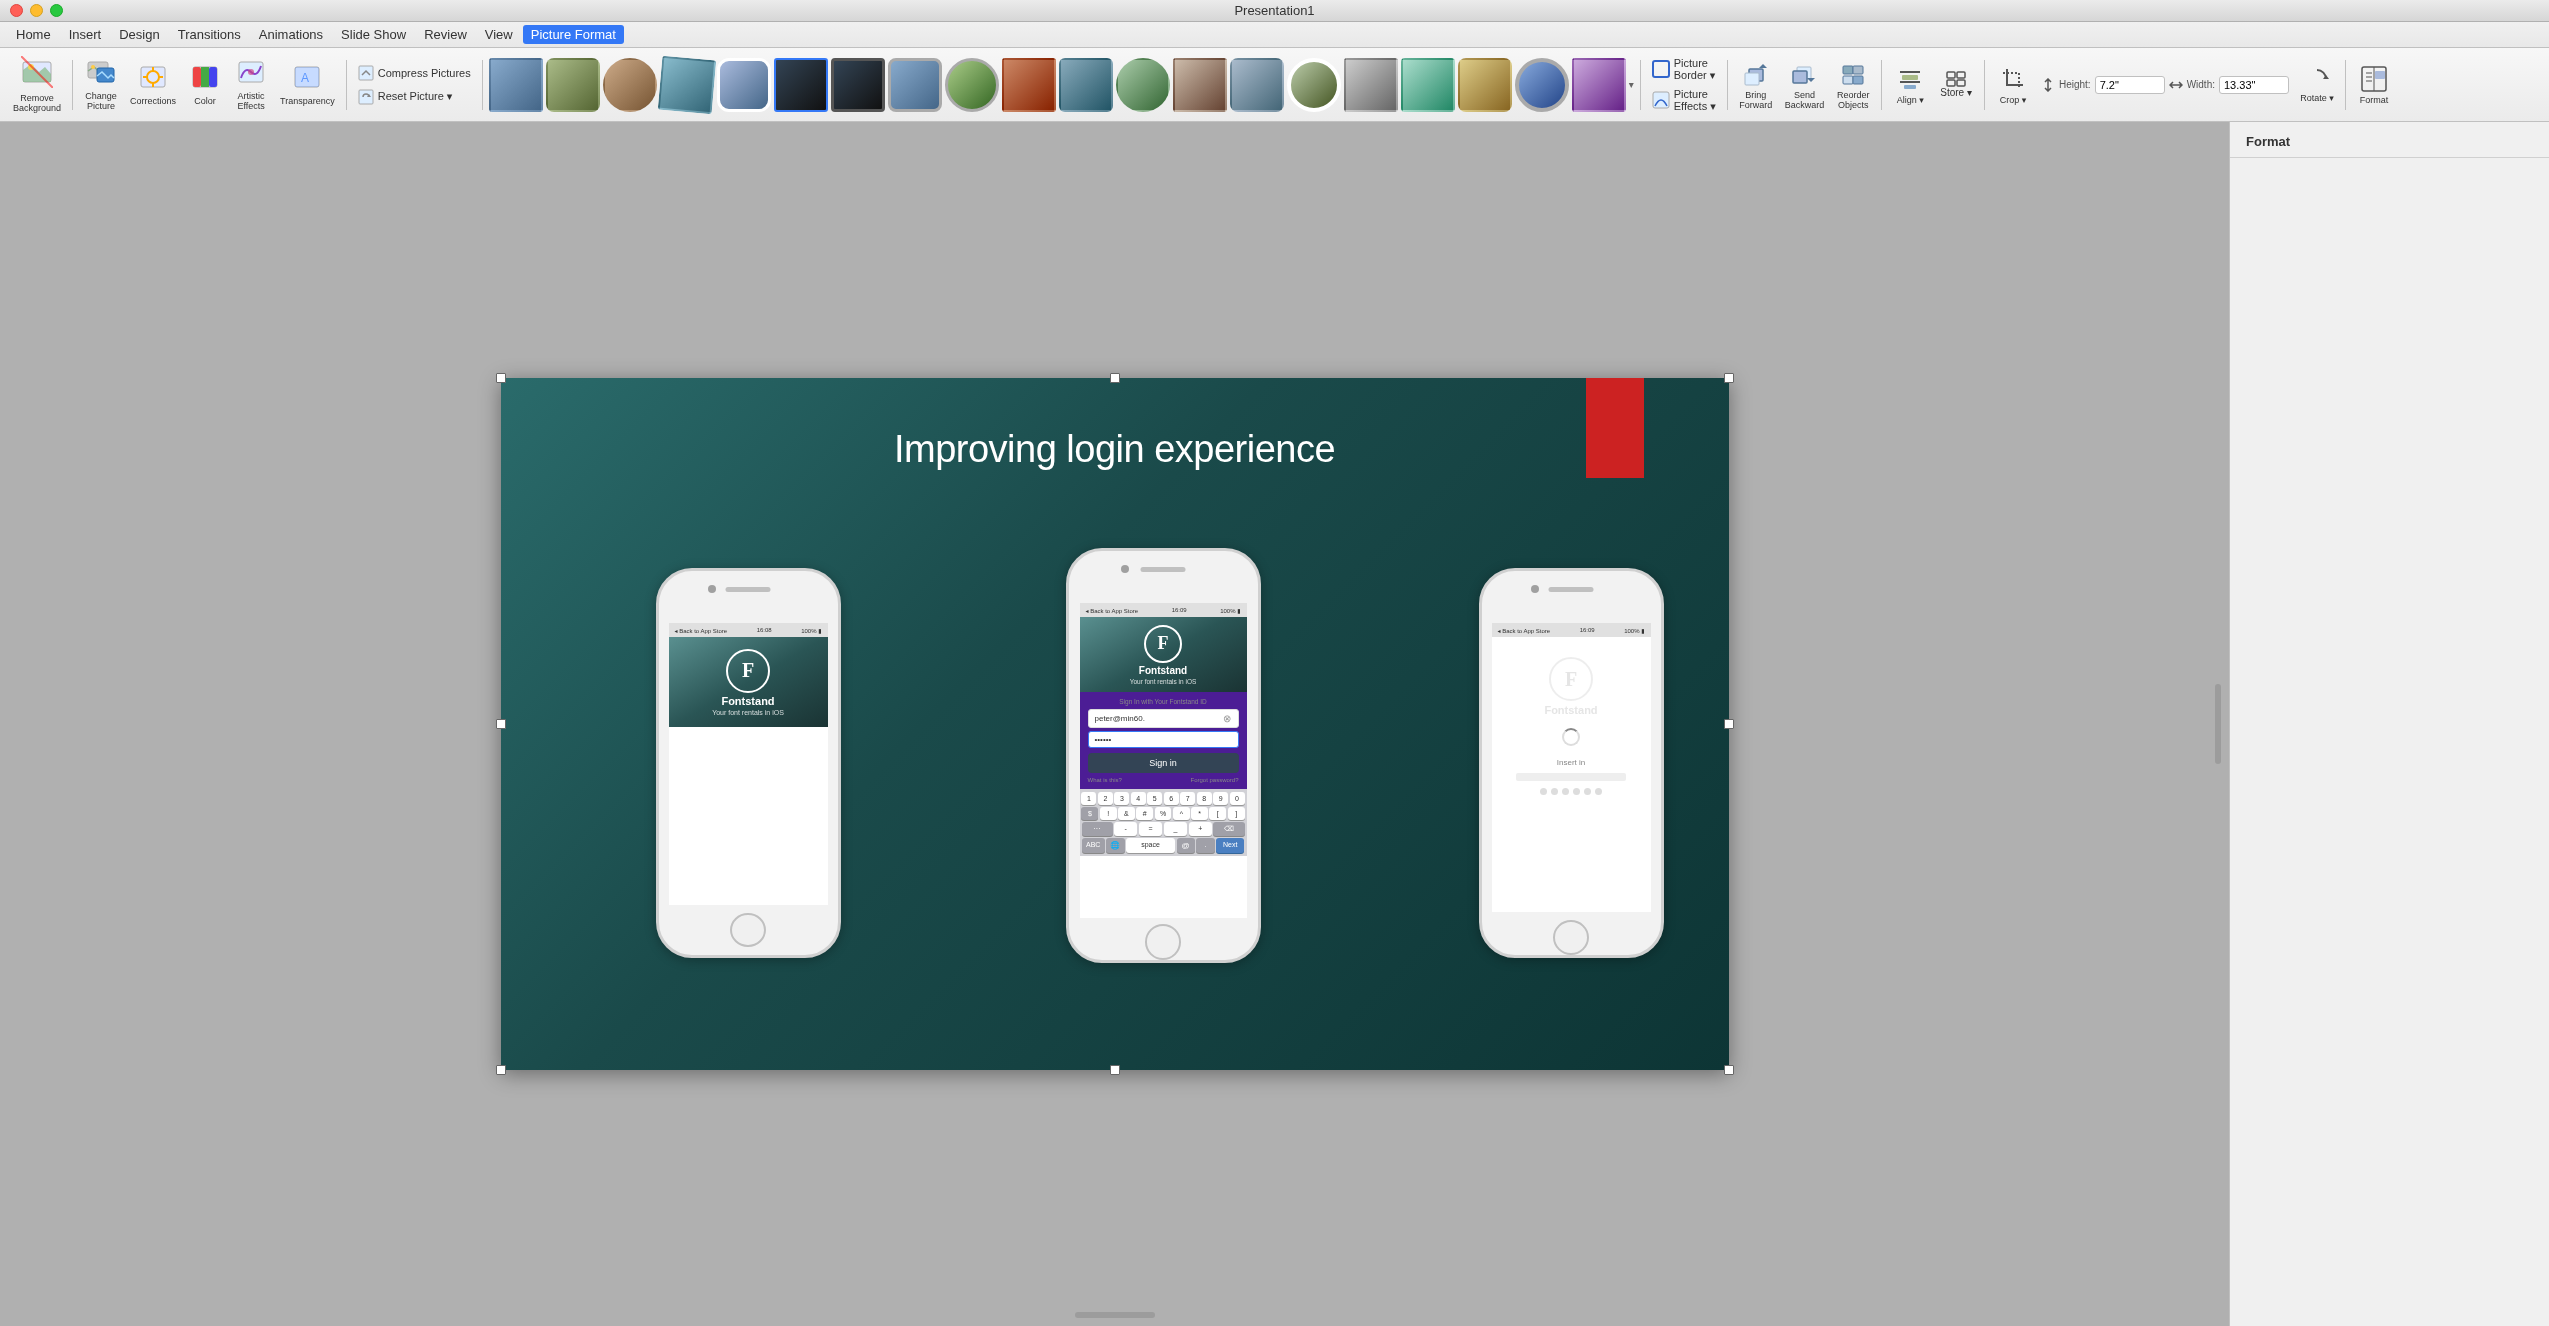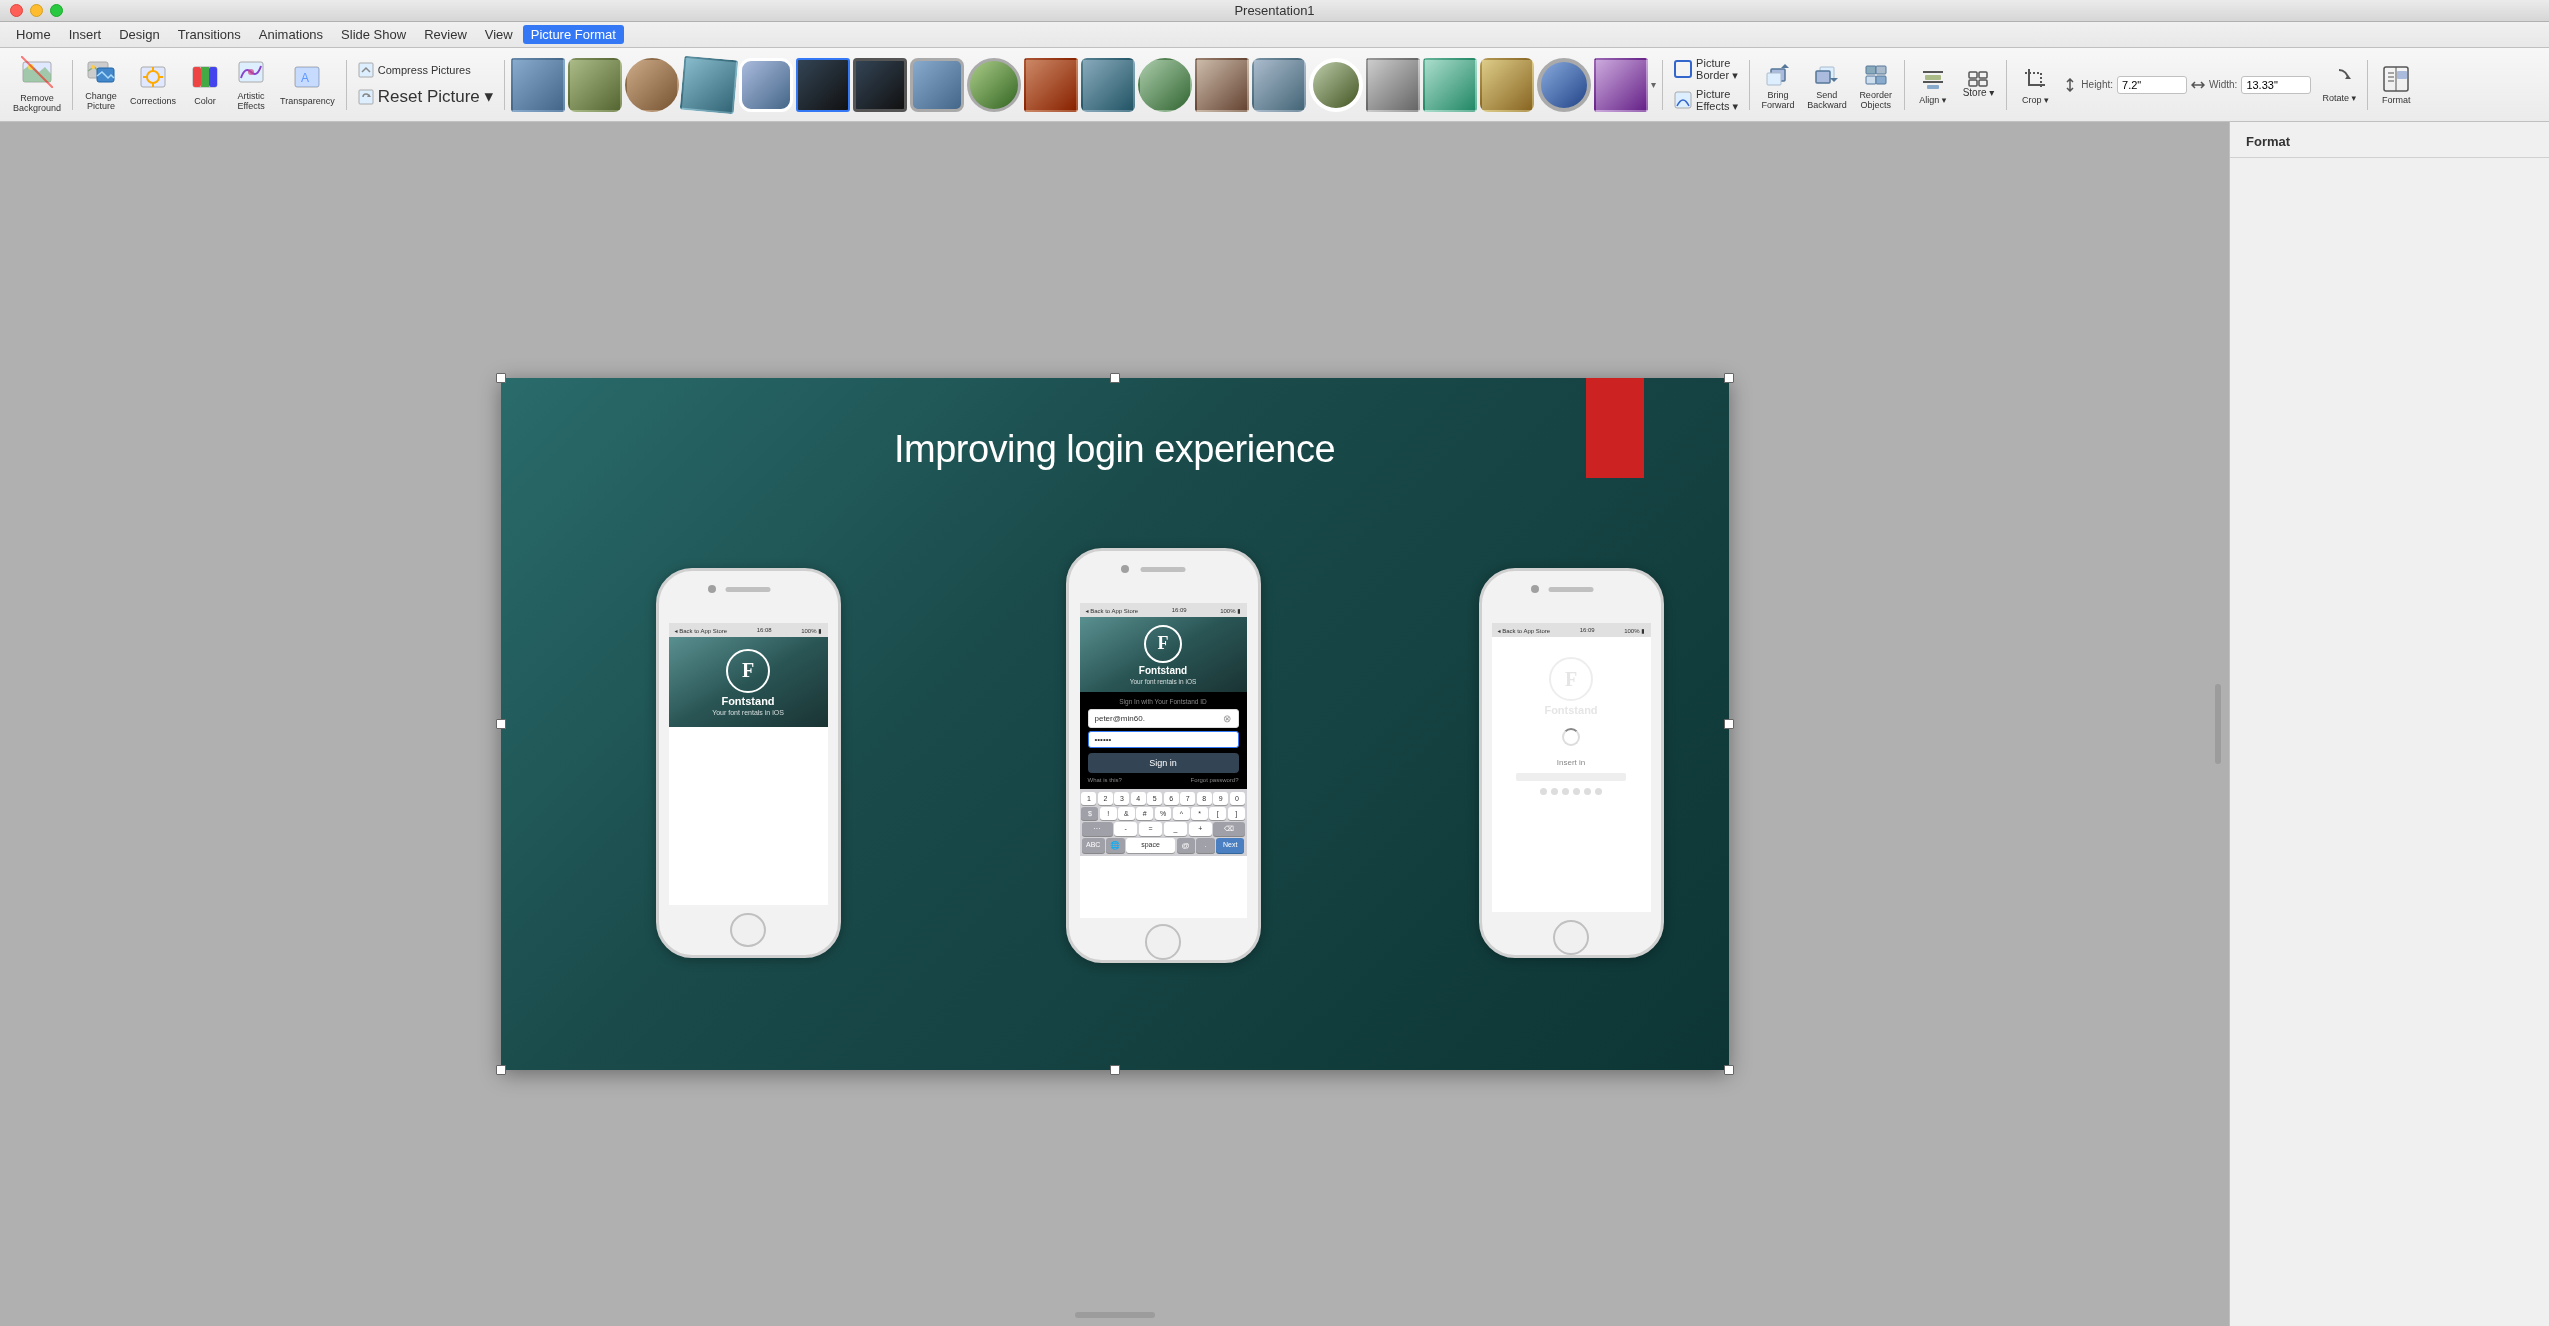--- a/index.html
+++ b/index.html
@@ -357,21 +357,21 @@
           <path d="M4 10 L8 6 L12 10" fill="none" stroke="#888" stroke-width="1.5"></path>
         </svg>
       <span style="font-size:11px;color:#333;">Compress Pictures</span>
     </div>
     <div class="tb-icon-btn" style="flex-direction:row;gap:4px;min-width:auto;">
       <svg width="16" height="16" viewBox="0 0 16 16">
           <rect x="1" y="1" width="14" height="14" rx="1" fill="#ddeeff" stroke="#aaa" stroke-width="1"></rect>
           <path d="M5 8 A3 3 0 1 1 11 8" fill="none" stroke="#888" stroke-width="1.5"></path>
           <polygon points="11,5 13,8 9,8" fill="#888"></polygon>
         </svg>
-      <span style="font-size:17px;color:#333;">Reset Picture ▾</span>
+      <span style="font-size:11px;color:#333;">Reset Picture ▾</span>
     </div>
   </div>
 
   <div class="toolbar-separator"></div>
 
   <div class="picture-styles">
 
     <div class="pic-style" style="background:linear-gradient(135deg,#88aacc,#446688);"></div>
 
     <div class="pic-style" style="background:linear-gradient(135deg,#aabb88,#556633);border-radius:8px;"></div>
@@ -592,21 +592,21 @@
               <span>16:09</span>
               <span>100% ▮</span>
             </div>
 
             <div style="background:linear-gradient(150deg,#5a9090 0%,#2a5555 50%,#1a3333 100%);height:75px;display:flex;flex-direction:column;align-items:center;justify-content:center;gap:2px;">
               <div style="width:38px;height:38px;border-radius:50%;border:2px solid white;display:flex;align-items:center;justify-content:center;color:white;font-size:18px;font-weight:bold;font-family:Georgia,serif;">F</div>
               <div style="color:white;font-size:10px;font-weight:bold;">Fontstand</div>
               <div style="color:rgba(255,255,255,0.8);font-size:6.5px;">Your font rentals in iOS</div>
             </div>
 
-            <div style="background:#000000;padding:6px 8px;">
+            <div style="background:#4c1d95;padding:6px 8px;">
               <div style="font-size:6.5px;color:#888;text-align:center;margin-bottom:4px;">Sign In with Your Fontstand ID</div>
               <div style="background:white;border:1px solid #ddd;border-radius:3px;padding:3px 6px;font-size:8px;color:#333;margin-bottom:3px;display:flex;align-items:center;justify-content:space-between;">
                 <span>peter@min60.</span>
                 <span style="color:#999;font-size:10px;">⊗</span>
               </div>
               <div style="background:white;border:1px solid #3478f6;border-radius:3px;padding:3px 6px;font-size:8px;color:#333;margin-bottom:5px;">
                 <span>••••••</span>
               </div>
               <div style="background:#334455;border-radius:4px;padding:5px;text-align:center;font-size:9px;color:white;margin-bottom:4px;">Sign in</div>
               <div style="display:flex;justify-content:space-between;font-size:6px;color:#888;">

